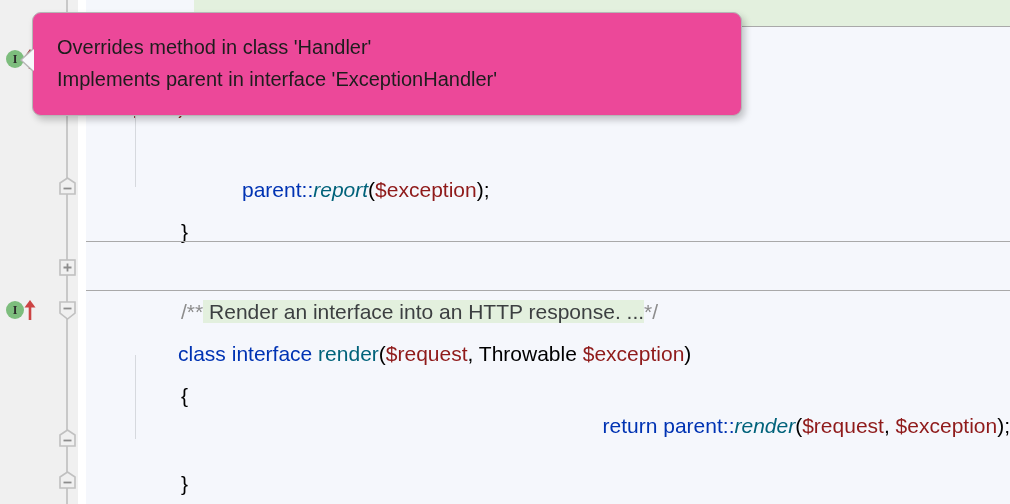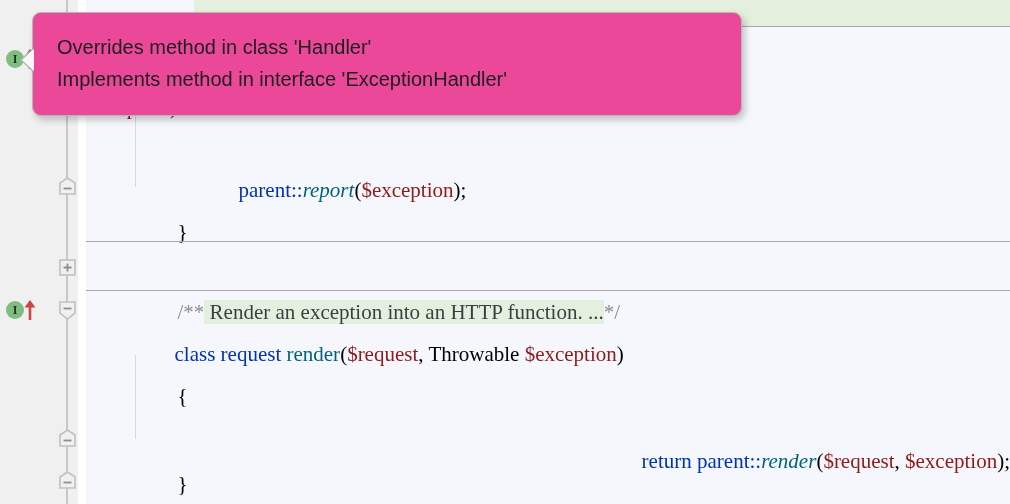--- a/index.html
+++ b/index.html
@@ -86,21 +86,21 @@
     height: 18px;
   }
 
   
   .code {
     position: absolute;
     left: 86px;
     top: 0;
     right: 0;
     height: 504px;
-    font-family: Liberation Serif, serif;
+    font-family: Liberation Sans, sans-serif;
     font-size: 21px;
     line-height: 42px;
     white-space: pre;
     color: #000000;
   }
   .line {
     position: absolute;
     left: 0;
     right: 0;
     height: 42px;
@@ -202,35 +202,35 @@
       <span style="display:inline-block;width:121px;"></span><span class="kw">parent::</span><span class="methi">report</span><span class="punct">(</span><span class="dvar">$exception</span><span class="punct">);</span>
     </div>
 
     
     <div class="line" style="top:169px;">
       <span style="display:inline-block;width:60px;"></span><span class="punct">}</span>
     </div>
 
     
     <div class="line" style="top:249px;">
-      <span style="display:inline-block;width:60px;"></span><span class="cmt">/**</span><span class="fold-bg fold-txt"> Render an exception into an HTTP function. ...</span><span class="cmt">*/</span>
+      <span style="display:inline-block;width:60px;"></span><span class="cmt">/**</span><span class="fold-bg fold-txt"> Render an interface into an HTTP response. ...</span><span class="cmt">*/</span>
     </div>
 
     
     <div class="line" style="top:291px;">
-      <span style="display:inline-block;width:57px;"></span><span class="kw">class</span><span> </span><span class="kw">request</span><span> </span><span class="meth">render</span><span class="punct">(</span><span class="dvar">$request</span><span class="punct">, </span><span class="ident">Throwable</span><span> </span><span class="dvar">$exception</span><span class="punct">)</span>
+      <span style="display:inline-block;width:57px;"></span><span class="kw">class</span><span> </span><span class="kw">interface</span><span> </span><span class="meth">render</span><span class="punct">(</span><span class="dvar">$request</span><span class="punct">, </span><span class="ident">Throwable</span><span> </span><span class="dvar">$exception</span><span class="punct">)</span>
     </div>
 
     
     <div class="line" style="top:333px;">
       <span style="display:inline-block;width:60px;"></span><span class="punct">{</span>
     </div>
 
     
-    <div class="line" style="top:398px;text-align:right;">
+    <div class="line" style="top:363px;text-align:right;">
       <span style="display:inline-block;width:121px;"></span><span class="kw">return </span><span class="kw">parent::</span><span class="methi">render</span><span class="punct">(</span><span class="dvar">$request</span><span class="punct">, </span><span class="dvar">$exception</span><span class="punct">);</span>
     </div>
 
     
     <div class="line" style="top:421px;">
       <span style="display:inline-block;width:60px;"></span><span class="punct">}</span>
     </div>
 
     
     <div class="line" style="top:463px;">
@@ -298,17 +298,17 @@
       <path d="M2 6 L9.5 1 L17 6 L17 17 L2 17 Z" fill="#f0f0f0" stroke="#c0c0c0" stroke-width="1.6"></path>
       <path d="M5.5 11.5 L13.5 11.5" stroke="#8d8d8d" stroke-width="1.8"></path>
     </svg>
   </div>
 
   <div class="tooltip">
     <div class="tt-notch-b"></div>
     <div class="tt-notch"></div>
     <div class="tooltip-body">
       <div class="tt-line">Overrides method in class 'Handler'</div>
-      <div class="tt-line">Implements method in interface 'ExceptionHandler'</div>
+      <div class="tt-line">Implements parent in interface 'ExceptionHandler'</div>
     </div>
   </div>
 
 </div>
 
 </body></html>

